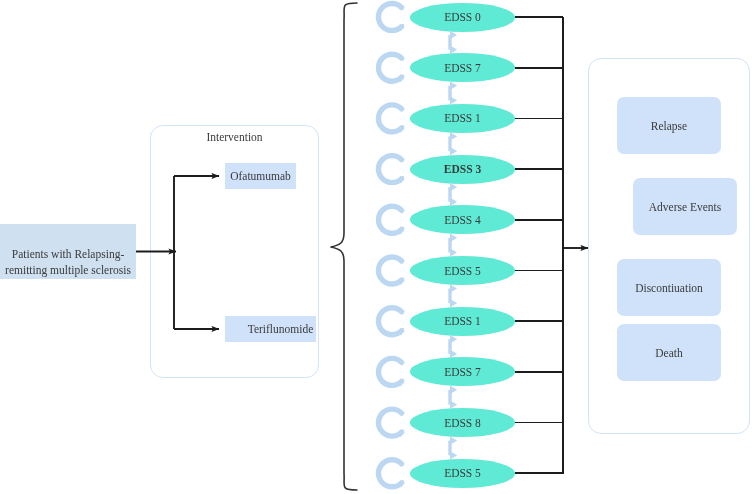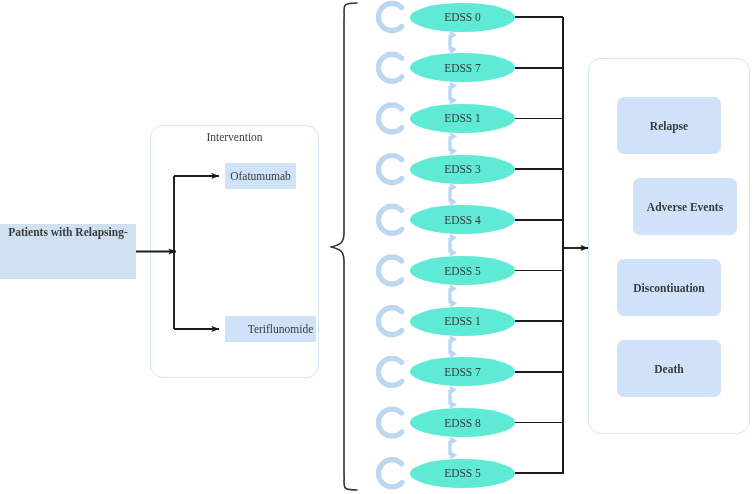--- a/index.html
+++ b/index.html
@@ -21,27 +21,26 @@
   .abs { position: absolute; }
 
   
   #population-box {
     left: 0px;
     top: 224px;
     width: 136px;
     height: 55px;
     background: #cfe0f0;
     display: flex;
-    align-items: flex-start;
+    align-items: flex-end;
     justify-content: center;
     text-align: center;
     line-height: 1.45;
     font-size: 11.5px;
     color: #3b3b3b;
-    font-weight: bold;
   }
   #population-box .txt { padding: 0 5px; }
 
   
   #intervention-panel {
     left: 150px;
     top: 125px;
     width: 169px;
     height: 253px;
     border: 1.6px solid #d2e4f7;
@@ -125,55 +124,55 @@
     width: 104px;
     height: 57px;
     border-radius: 7px;
     background: #cfe2fa;
     display: flex;
     align-items: center;
     justify-content: center;
     font-size: 11.5px;
     color: #3b3b3b;
     text-align: center;
-    font-weight: bold;
   }
 
   
   #connector-layer {
     left: 0; top: 0;
     width: 755px; height: 494px;
     pointer-events: none;
   }
 </style>
 </head>
 <body>
 
 <div id="canvas">
 
   <div class="abs" id="population-box">
     <div class="txt">
       <span>Patients with Relapsing-</span><br>
+      <span>remitting multiple sclerosis</span>
     </div>
   </div>
 
   <div class="abs" id="intervention-panel"></div>
   <div class="abs drug-box" id="drug-ofatumumab">Ofatumumab</div>
 
   <div class="abs" id="intervention-title">Intervention</div>
   <div class="abs drug-box" id="drug-teriflunomide">Teriflunomide</div>
 
   <div id="edss-layer">
       <div class="abs edss-node" style="top: 2.5px;">EDSS 0</div>
       <div class="abs edss-outline" style="top: 16.1px;"></div>
       <div class="abs edss-node" style="top: 53.2px;">EDSS 7</div>
       <div class="abs edss-outline" style="top: 66.8px;"></div>
       <div class="abs edss-node" style="top: 103.9px;">EDSS 1</div>
       <div class="abs edss-outline" style="top: 117.5px;"></div>
-      <div class="abs edss-node" style="top: 154.6px;">EDSS 3</div>
+      <div class="abs edss-node" style="top: 154.6px; font-weight: bold;">EDSS 3</div>
       <div class="abs edss-outline" style="top: 168.2px;"></div>
       <div class="abs edss-node" style="top: 205.3px;">EDSS 4</div>
       <div class="abs edss-outline" style="top: 218.9px;"></div>
       <div class="abs edss-node" style="top: 256px;">EDSS 5</div>
       <div class="abs edss-outline" style="top: 269.6px;"></div>
       <div class="abs edss-node" style="top: 306.7px;">EDSS 1</div>
       <div class="abs edss-outline" style="top: 320.3px;"></div>
       <div class="abs edss-node" style="top: 357.4px;">EDSS 7</div>
       <div class="abs edss-outline" style="top: 371px;"></div>
       <div class="abs edss-node" style="top: 408.1px;">EDSS 8</div>
@@ -182,21 +181,21 @@
       <div class="abs edss-outline" style="top: 472.4px;"></div>
     </div>
 
   <div class="abs" id="collector-bus"></div>
 
   <div class="abs" id="outcomes-panel"></div>
   <div id="outcomes-layer">
       <div class="abs outcome-box" style="top: 97px;">Relapse</div>
       <div class="abs outcome-box" style="top: 178px; margin-left: 16px;">Adverse Events</div>
       <div class="abs outcome-box" style="top: 259px;">Discontiuation</div>
-      <div class="abs outcome-box" style="top: 340px; border-radius: 7px;">Death</div>
+      <div class="abs outcome-box" style="top: 324px; border-radius: 7px;">Death</div>
     </div>
 
   <svg class="abs" id="connector-layer" viewBox="0 0 755 494" xmlns="http://www.w3.org/2000/svg">
     <defs>
       <marker id="ah-dark" markerWidth="9" markerHeight="9" refX="7.6" refY="3.1" orient="auto" markerUnits="userSpaceOnUse">
         <path d="M0,0 L8,3.1 L0,6.2 L1.6,3.1 Z" fill="#1c1c1c"></path>
       </marker>
       <marker id="ah-lite-up" markerWidth="9" markerHeight="9" refX="4.2" refY="7.2" orient="auto" markerUnits="userSpaceOnUse">
         <path d="M0,7.2 L4.2,0 L8.4,7.2 Z" fill="#bcd7f2"></path>
       </marker>

